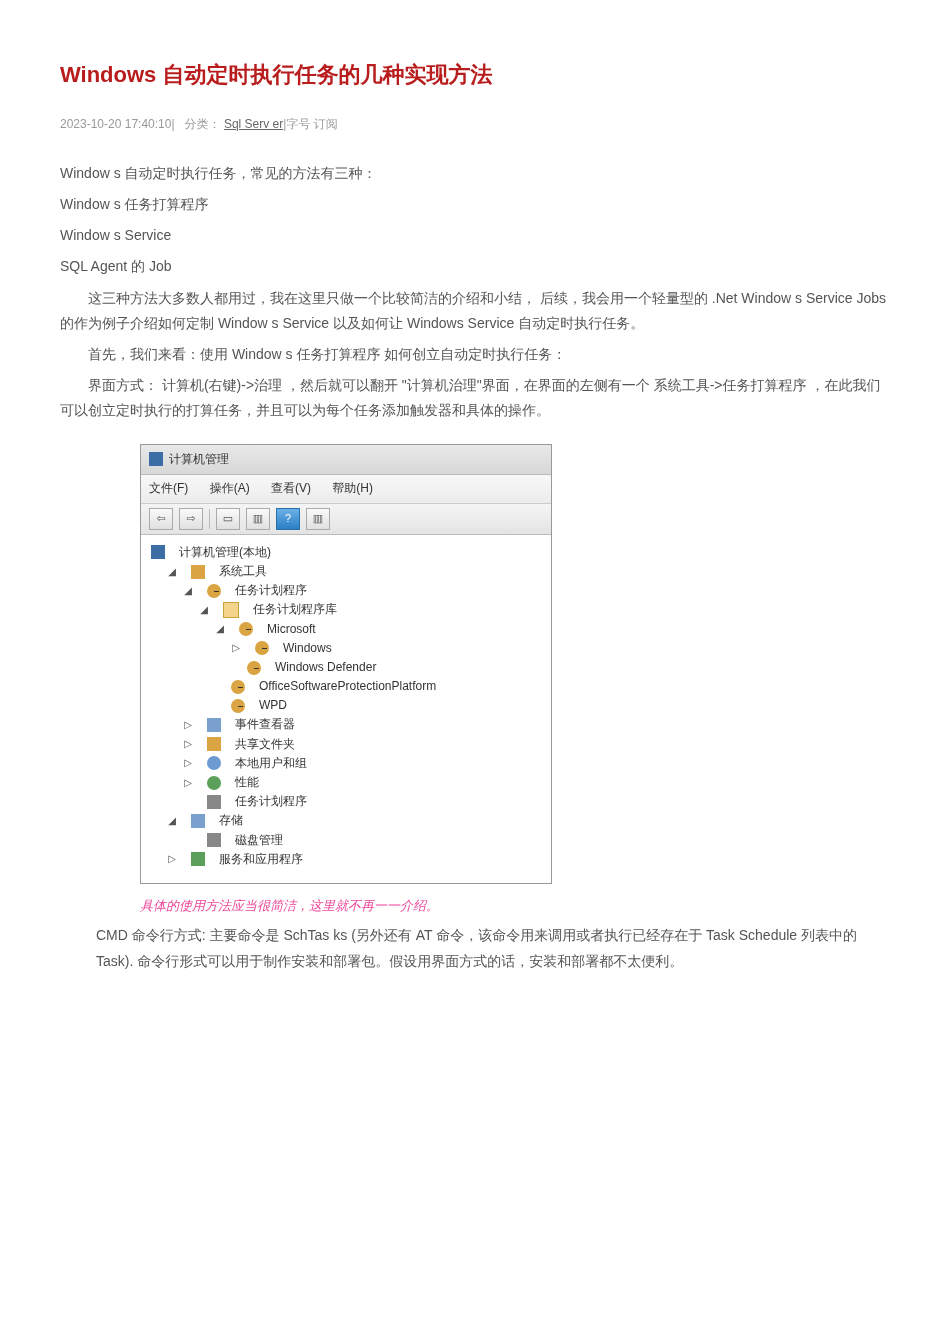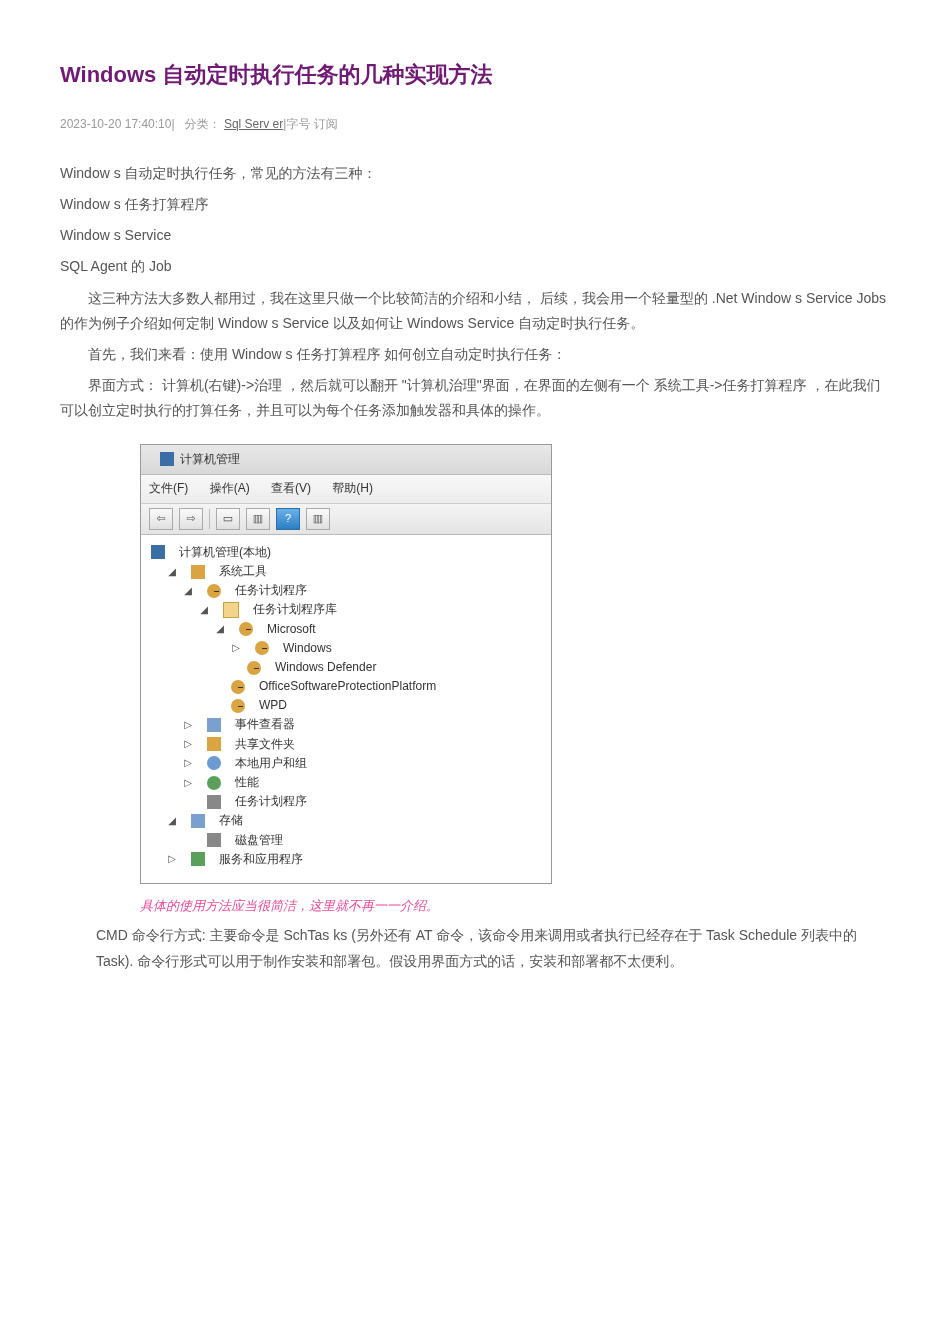--- a/index.html
+++ b/index.html
@@ -6,21 +6,21 @@
     margin: 0;
     padding: 40px 60px;
     font-family: "Microsoft YaHei", SimSun, Arial, sans-serif;
     font-size: 14px;
     line-height: 1.8;
     color: #333;
     background: #fff;
     width: 830px;
   }
   h1 {
-    color: #701a75;
+    color: #b91c1c;
     font-size: 22px;
     font-weight: bold;
     margin-bottom: 20px;
   }
   .meta {
     color: #999;
     font-size: 12px;
     margin-bottom: 25px;
   }
   .meta a {
@@ -36,21 +36,21 @@
   }
   .screenshot {
     margin: 20px 0 10px 80px;
     border: 1px solid #999;
     width: 410px;
     background: #f0f0f0;
     font-size: 12px;
   }
   .titlebar {
     background: linear-gradient(#e8e8e8, #d8d8d8);
-    padding: 4px 19px;
+    padding: 4px 8px;
     border-bottom: 1px solid #bbb;
     display: flex;
     align-items: center;
     gap: 6px;
   }
   .titlebar-icon {
     width: 14px; height: 14px;
     background: #3a6ea5;
     display: inline-block;
   }

